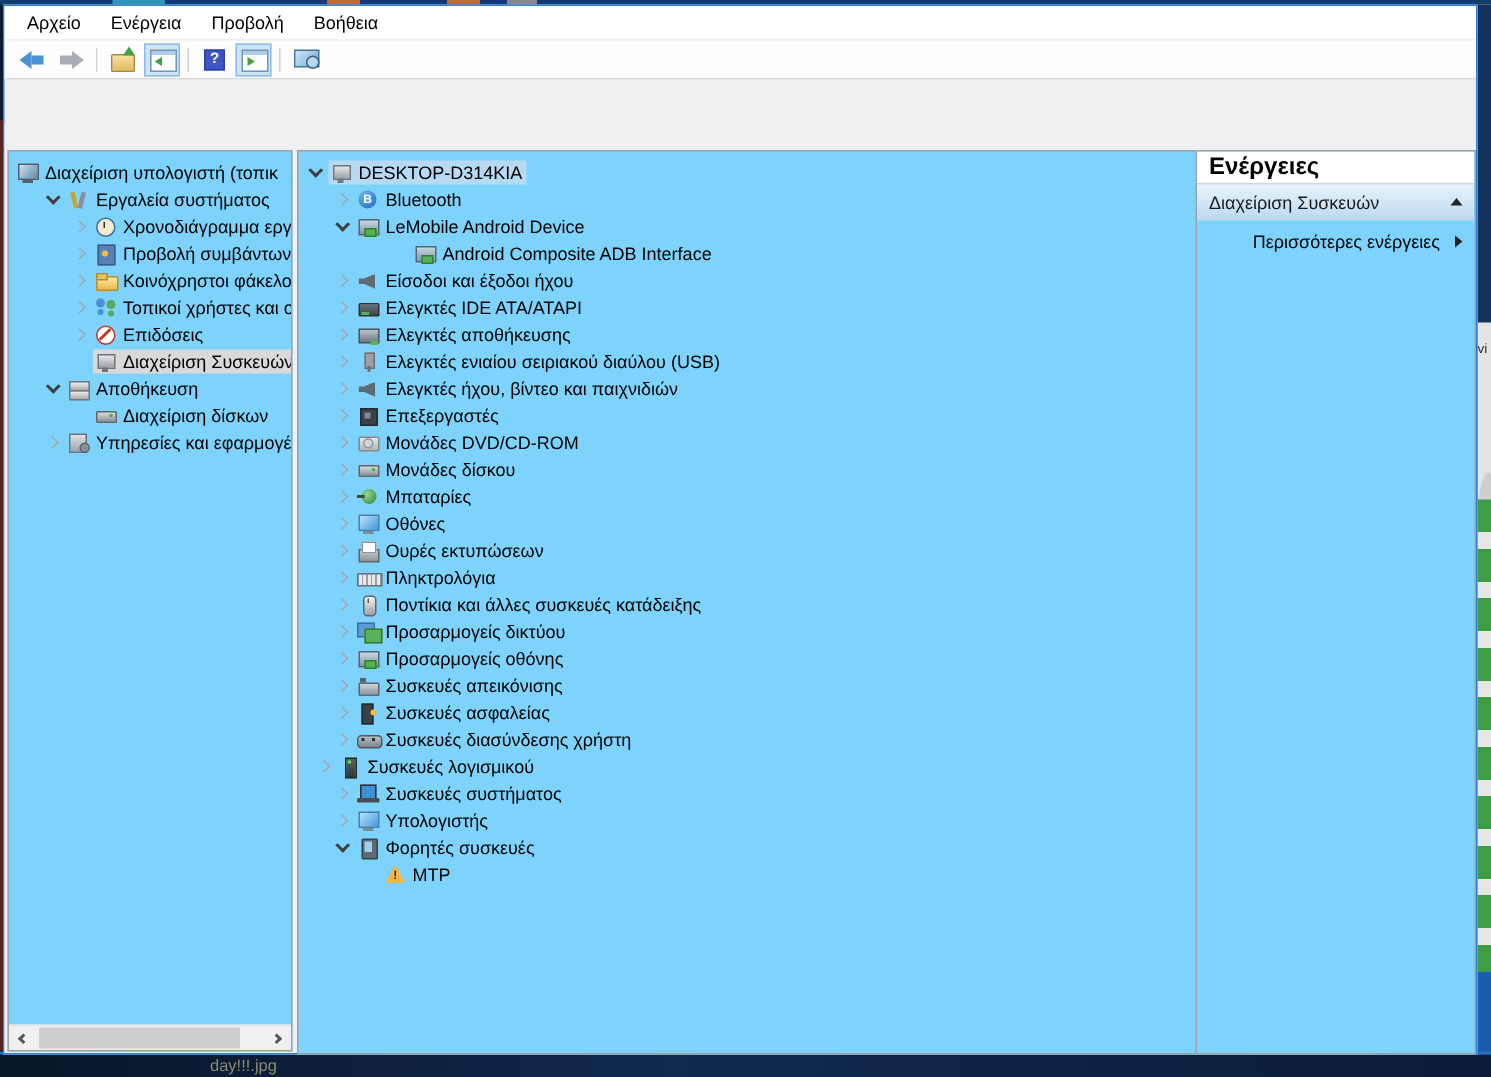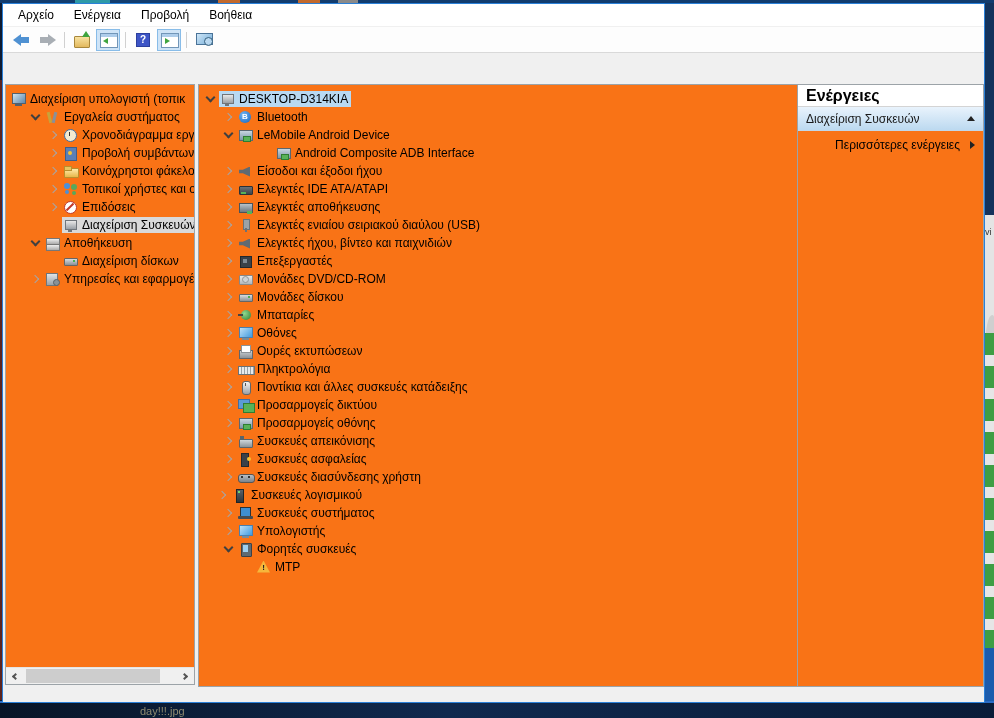--- a/index.html
+++ b/index.html
@@ -64,21 +64,21 @@
   .tic-help { width:14px; height:14px; background:#3d55c6; border:1px solid #2b3f9e; }
   .tic-help::after { content:"?"; position:absolute; left:0; top:0; width:12px; height:12px; color:#fff;
     font:bold 10px/12px "Liberation Sans",sans-serif; text-align:center; }
   .tic-display { width:17px; height:13px; }
   .tic-display::before { content:""; position:absolute; left:0; top:0; width:15px; height:10px; border:1px solid #4a7398;
     background:linear-gradient(135deg,#cfe6f7,#74add8); }
   .tic-display::after { content:""; position:absolute; right:0; bottom:0; width:7px; height:7px; border:1px solid #35607f; border-radius:50%; background:rgba(200,225,245,.75); }
 
   
   .content { position:absolute; left:0; top:78px; right:0; bottom:0; background:#f0f0f0; }
-  .panel { position:absolute; background:#f97316; border:1px solid #9ca3a8; }
+  .panel { position:absolute; background:#7dd3fc; border:1px solid #9ca3a8;margin-top:16px; }
   #sidebar { left:2px; top:2px; width:190px; height:601px; overflow:hidden; }
   #center  { left:195px; top:2px; width:716px; height:603px; overflow:hidden; }
   #rightp  { left:794px; top:2px; width:187px; height:603px; overflow:hidden; }
   .tree { padding-top:5px; }
 
   
   .trow { display:flex; align-items:center; height:18px; font-size:12px; white-space:nowrap; }
   .chev { flex:0 0 16px; height:12px; position:relative; }
   .chev.closed::before { content:""; position:absolute; left:4px; top:3px; width:5px; height:5px;
     border-top:1px solid #a6a6a6; border-right:1px solid #a6a6a6; transform:rotate(45deg); }
@@ -471,21 +471,21 @@
       <span class="lbl">Συσκευές ασφαλείας</span>
     </span>
   </div>
           <div class="trow" style="padding-left: 22px;">
     <span class="chev closed"></span>
     <span class="node">
       <span class="ic ic-hid"></span>
       <span class="lbl">Συσκευές διασύνδεσης χρήστη</span>
     </span>
   </div>
-          <div class="trow" style="padding-left: 16px;">
+          <div class="trow" style="padding-left: 10px;">
     <span class="chev closed"></span>
     <span class="node">
       <span class="ic ic-software"></span>
       <span class="lbl">Συσκευές λογισμικού</span>
     </span>
   </div>
           <div class="trow" style="padding-left: 22px;">
     <span class="chev closed"></span>
     <span class="node">
       <span class="ic ic-system"></span>

